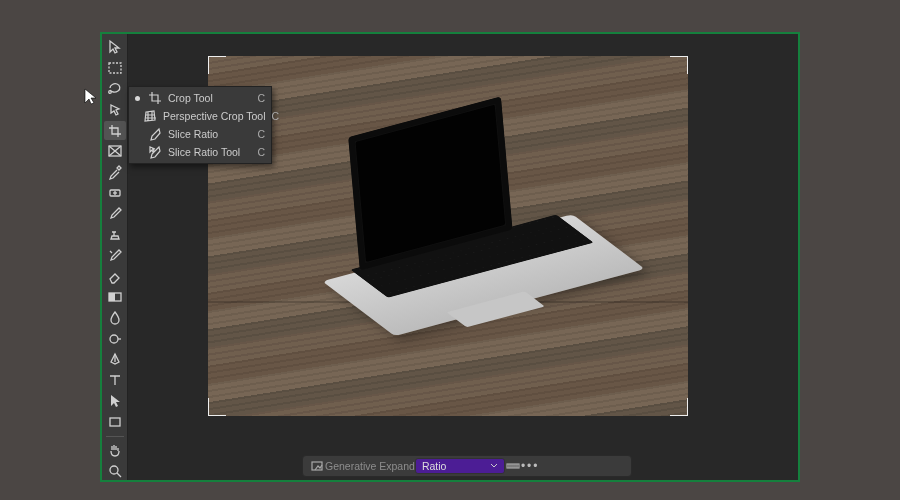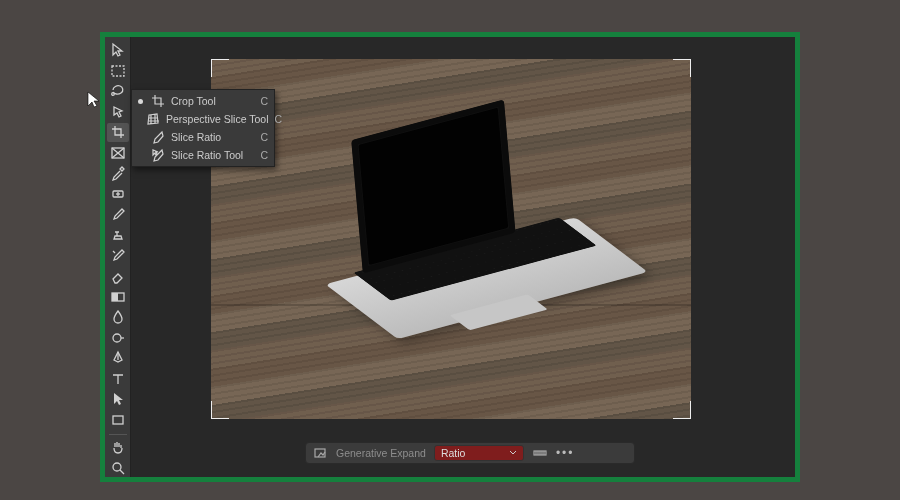--- a/index.html
+++ b/index.html
@@ -1,19 +1,19 @@
 <!DOCTYPE html>
 <html><head>
 <meta charset="utf-8">
 <style>
   * { box-sizing: border-box; margin: 0; padding: 0; }
   html, body { width: 900px; height: 500px; overflow: hidden; font-family: "Segoe UI", Tahoma, sans-serif; font-size: 11px; color: #ccc; background: #4b4644; }
   .app {
     position: absolute; left: 100px; top: 32px; width: 700px; height: 450px;
-    background: #282828; border: 5px solid #15803d;
+    background: #282828; border: 2px solid #15803d;
   }
   
   .toolbar {
     position: absolute; left: 0; top: 0; width: 26px; height: 100%;
     background: #3a3a3a; border-right: 1px solid #222;
     display: flex; flex-direction: column; align-items: center; gap: 2px; padding-top: 4px;
   }
   .tool {
     width: 22px; height: 22px; display: flex; align-items: center; justify-content: center;
     cursor: pointer; border-radius: 2px;
@@ -91,29 +91,29 @@
   .fi.active .dot{background:#d8d8d8;}
   .fi svg{width:14px;height:14px;flex:0 0 14px;}
   .fi svg *{stroke:#d0d0d0;stroke-width:1.2;fill:none;}
   .fi .lab{flex:1;white-space:nowrap;font-size:10.5px;}
   .fi .key{font-size:10.5px;color:#aaa;}
   
   .cursor{position:absolute;left:-18px;top:54px;width:14px;height:18px;}
 
   
   .obar{
-    position:absolute;bottom:13px;left:200px;width:330px;height:22px;
+    position:absolute;bottom:3px;left:200px;width:330px;height:22px;
     background:#3b3b3b;border:1px solid #2a2a2a;border-radius:4px;
-    display:flex;align-items:center;gap:8px;padding:0 6px;margin-top:13px;
+    display:flex;align-items:center;gap:0;padding:0 6px;margin-top:13px;
   }
   .obar .ico{width:16px;height:16px;display:flex;align-items:center;justify-content:center;opacity:.85;}
   .obar .ico svg{width:14px;height:14px;} .obar .ico svg *{stroke:#bbb;stroke-width:1.2;fill:none;}
   .obar .lbl{color:#8d8d8d;font-size:10.5px;}
   .obar .sel{
-    height:16px;background:#7f1d1d;border:1px solid #323232;border-radius:3px;
+    height:16px;background:#4c1d95;border:1px solid #323232;border-radius:3px;
     display:flex;align-items:center;padding:0 6px;color:#ddd;font-size:10.5px;min-width:90px;
     justify-content:space-between;
   }
   .obar .sel .caret{margin-left:6px;}
   .obar .dots{letter-spacing:2px;color:#bbb;font-size:12px;}
 </style>
 </head>
 <body>
 
 <div class="app">
@@ -272,21 +272,21 @@
           <path d="M1 4h9v9"></path>
         </svg>
       <span class="lab">Crop Tool</span>
       <span class="key">C</span>
     </div>
     <div class="fi">
       <span class="dot"></span>
       <svg viewBox="0 0 14 14">
           <path d="M3 3l8-1 1 9-10 1zM5 3v9M9 2v10M3 6h9M3 9h10"></path>
         </svg>
-      <span class="lab">Perspective Slice Tool</span>
+      <span class="lab">Perspective Crop Tool</span>
       <span class="key">C</span>
     </div>
     <div class="fi">
       <span class="dot"></span>
       <svg viewBox="0 0 14 14">
           <path d="M11 2L4 9l-1 4 4-1 5-6z"></path>
         </svg>
       <span class="lab">Slice Ratio</span>
       <span class="key">C</span>
     </div>

